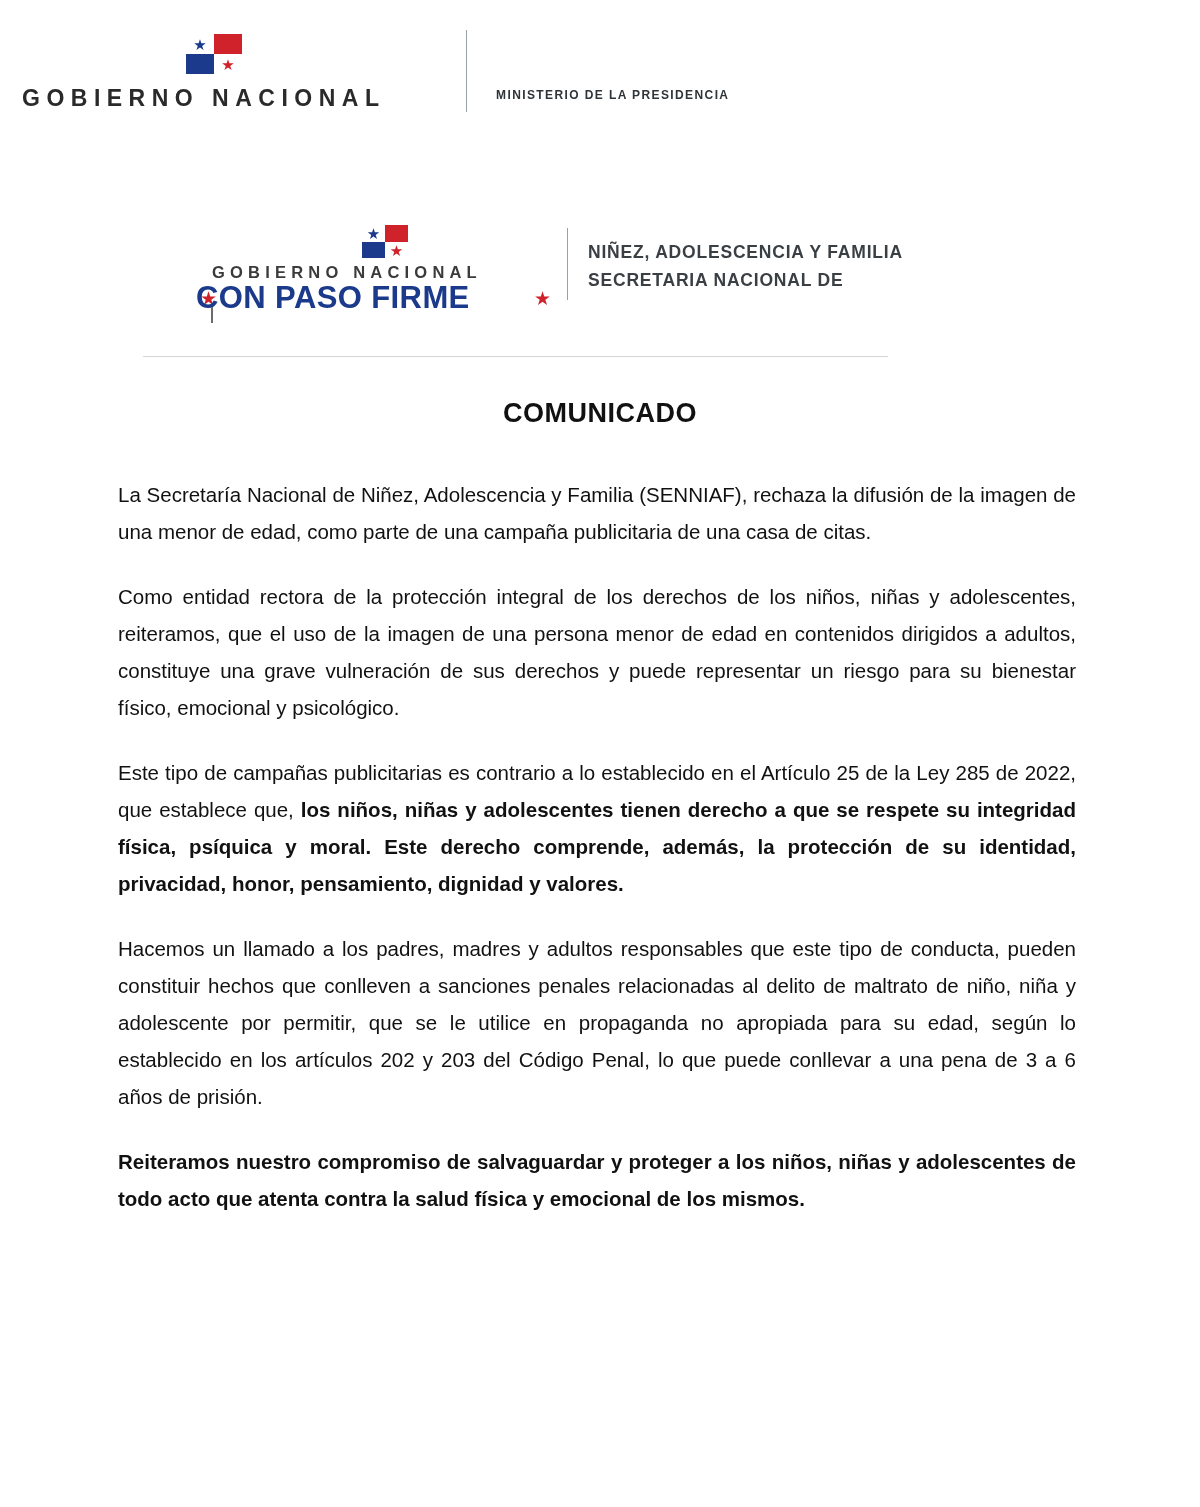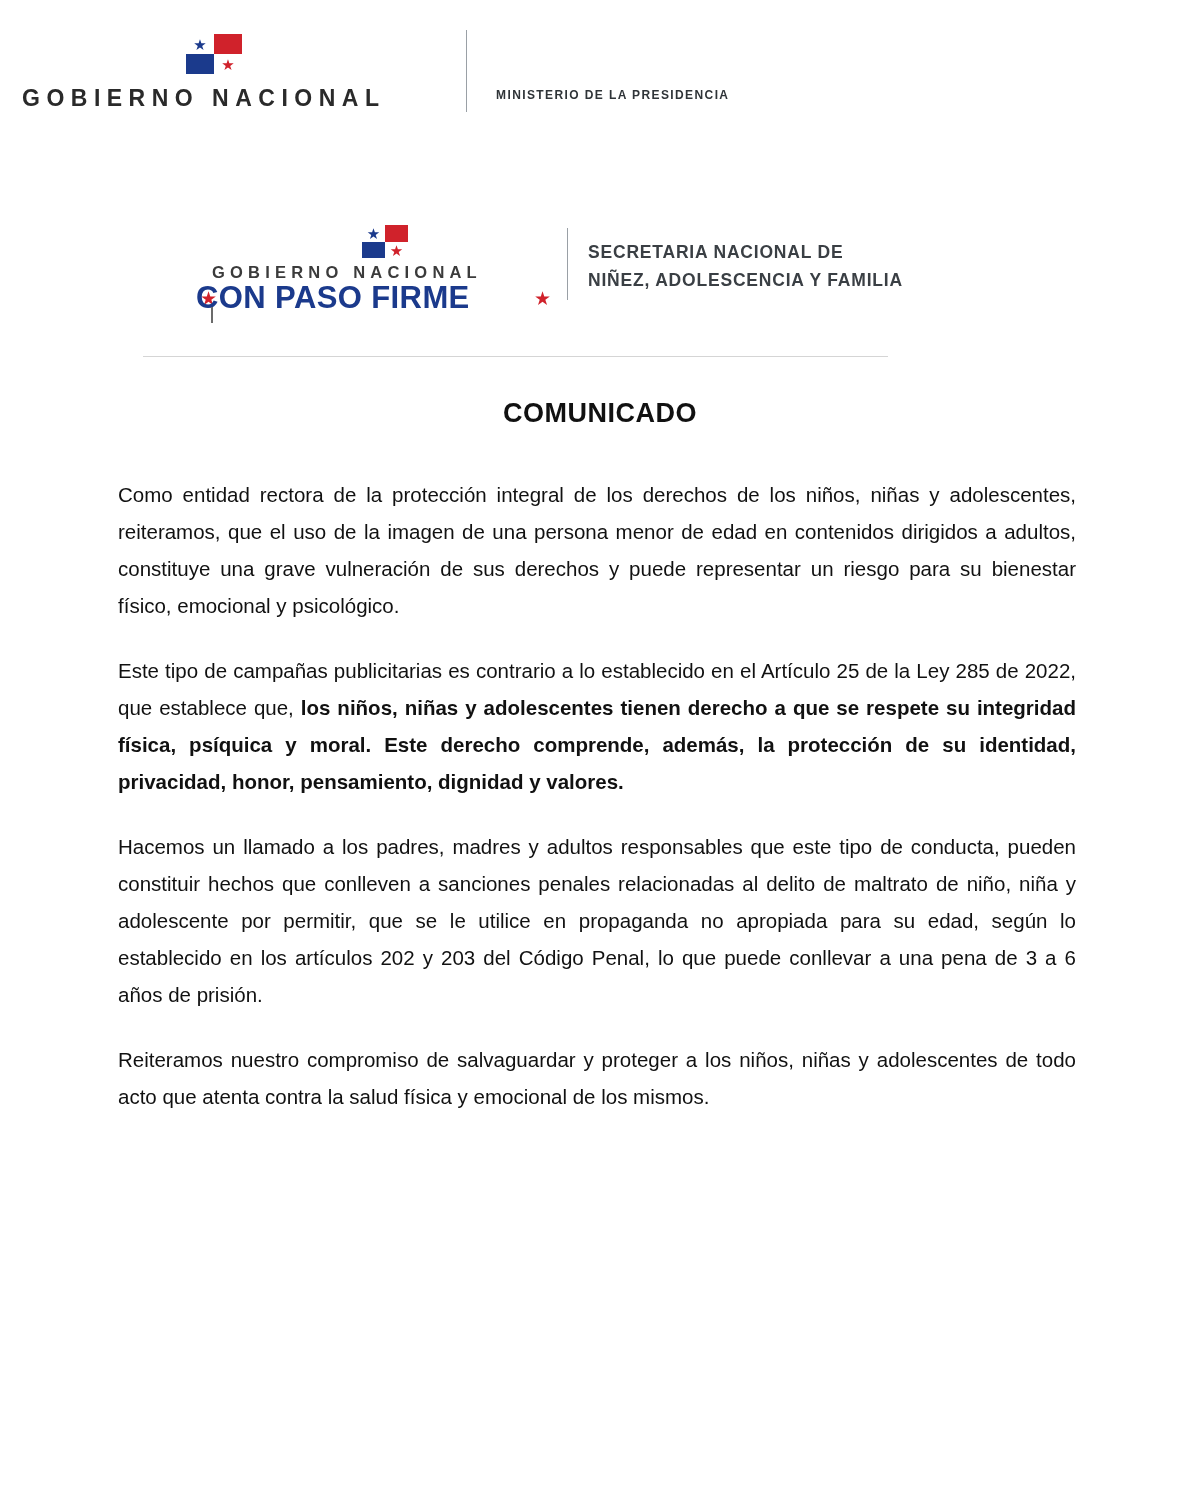--- a/index.html
+++ b/index.html
@@ -182,21 +182,21 @@
     top: 476px;
     width: 958px;
     font-size: 20.5px;
     line-height: 37px;
     text-align: justify;
     color: #111;
   }
   .doc-body p {
     margin: 0 0 28px 0;
   }
-  .doc-body p:last-child { margin-bottom: 0; }
+  .doc-body p:last-child { margin-bottom: 0; font-weight: bold; }
   .doc-body b { font-weight: 700; }
 </style>
 </head>
 <body>
 
 <div class="top-header">
   <div class="gov-flag top-flag">
     <div class="q tl">
         <span class="star">★</span>
       </div>
@@ -223,26 +223,27 @@
       </div>
   </div>
 </div>
 <div class="brand-gov">GOBIERNO NACIONAL</div>
 <div class="brand-star left">★</div>
 <div class="brand-main">CON PASO FIRME</div>
 <div class="brand-star right">★</div>
 <div class="brand-tick"></div>
 <div class="brand-divider"></div>
 <div class="brand-title">
+  <div>NIÑEZ, ADOLESCENCIA Y FAMILIA</div>
   <div>SECRETARIA NACIONAL DE</div>
-  <div>NIÑEZ, ADOLESCENCIA Y FAMILIA</div>
 </div>
 
 <div class="rule"></div>
 
 <div class="doc-title">COMUNICADO</div>
 
 <div class="doc-body">
+  <p>La Secretaría Nacional de Niñez, Adolescencia y Familia (SENNIAF), rechaza la difusión de la imagen de una menor de edad, como parte de una campaña publicitaria de una casa de citas.</p>
   <p>Como entidad rectora de la protección integral de los derechos de los niños, niñas y adolescentes, reiteramos, que el uso de la imagen de una persona menor de edad en contenidos dirigidos a adultos, constituye una grave vulneración de sus derechos y puede representar un riesgo para su bienestar físico, emocional y psicológico.</p>
   <p><span>Este tipo de campañas publicitarias es contrario a lo establecido en el Artículo 25 de la Ley 285 de 2022, que establece que, </span><b>los niños, niñas y adolescentes tienen derecho a que se respete su  integridad física, psíquica y moral. Este derecho comprende, además, la protección de su identidad, privacidad, honor, pensamiento, dignidad y valores.</b></p>
   <p>Hacemos un llamado a los padres, madres y adultos responsables que este tipo de conducta, pueden constituir hechos que conlleven a sanciones penales relacionadas al delito de maltrato de niño, niña y adolescente por permitir, que se le utilice en propaganda no apropiada para su edad, según lo establecido en los artículos 202 y 203 del Código Penal, lo que puede conllevar a una pena de 3 a 6 años de prisión.</p>
   <p>Reiteramos nuestro compromiso de salvaguardar y proteger a los niños, niñas y adolescentes de todo acto que atenta contra la salud física y emocional de los mismos.</p>
 </div>
 
 </body></html>

